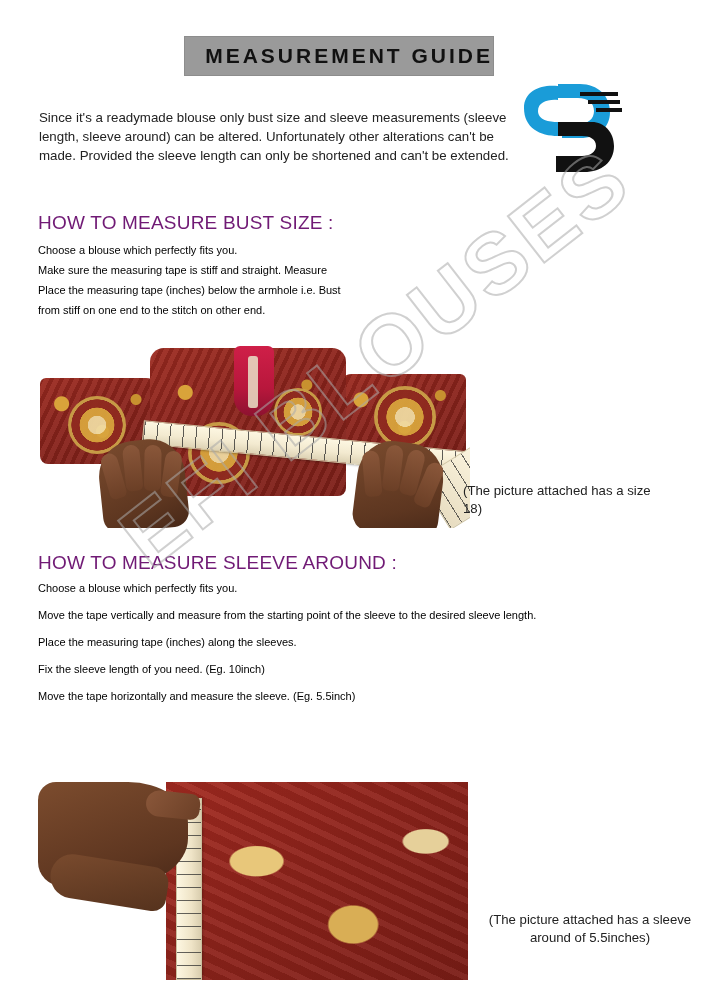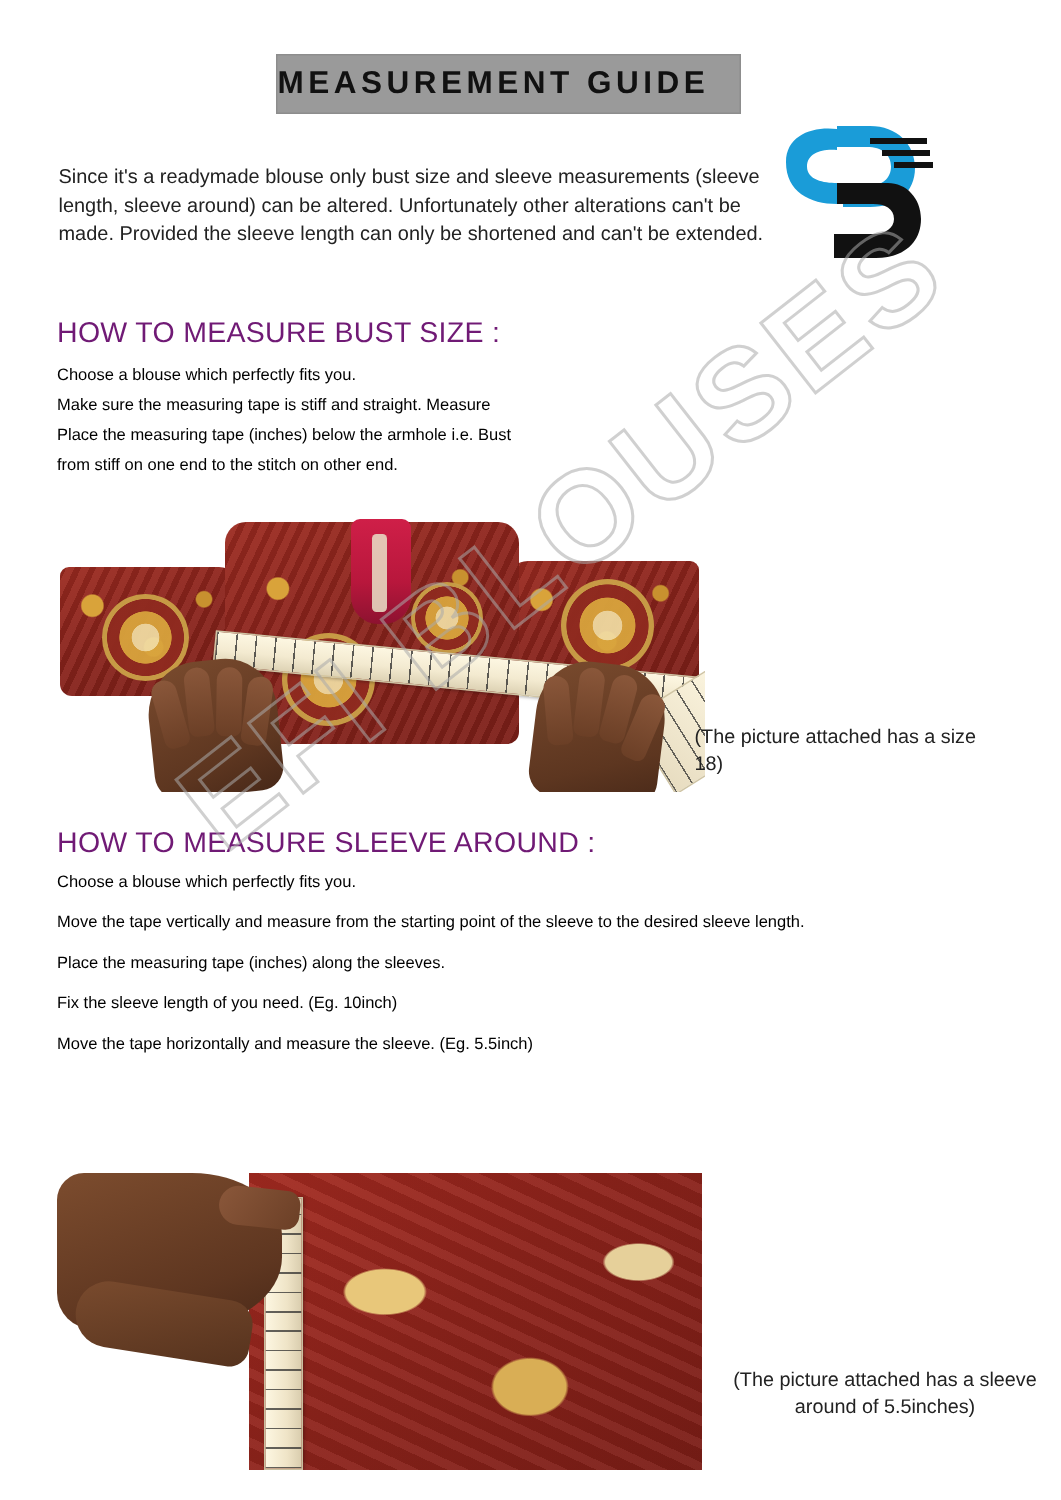--- a/index.html
+++ b/index.html
@@ -46,21 +46,21 @@
   
   .title-bar {
     position: absolute;
     left: 184px;
     top: 36px;
     width: 308px;
     height: 38px;
     background: #9a9a9a;
     display: flex;
     align-items: center;
-    justify-content: flex-start;
+    justify-content: flex-end;
     border: 1px solid #8d8d8d;
   }
   .title-bar .title-text {
     font-size: 21px;
     font-weight: 700;
     letter-spacing: 3px;
     color: #111;
   }
 
   

